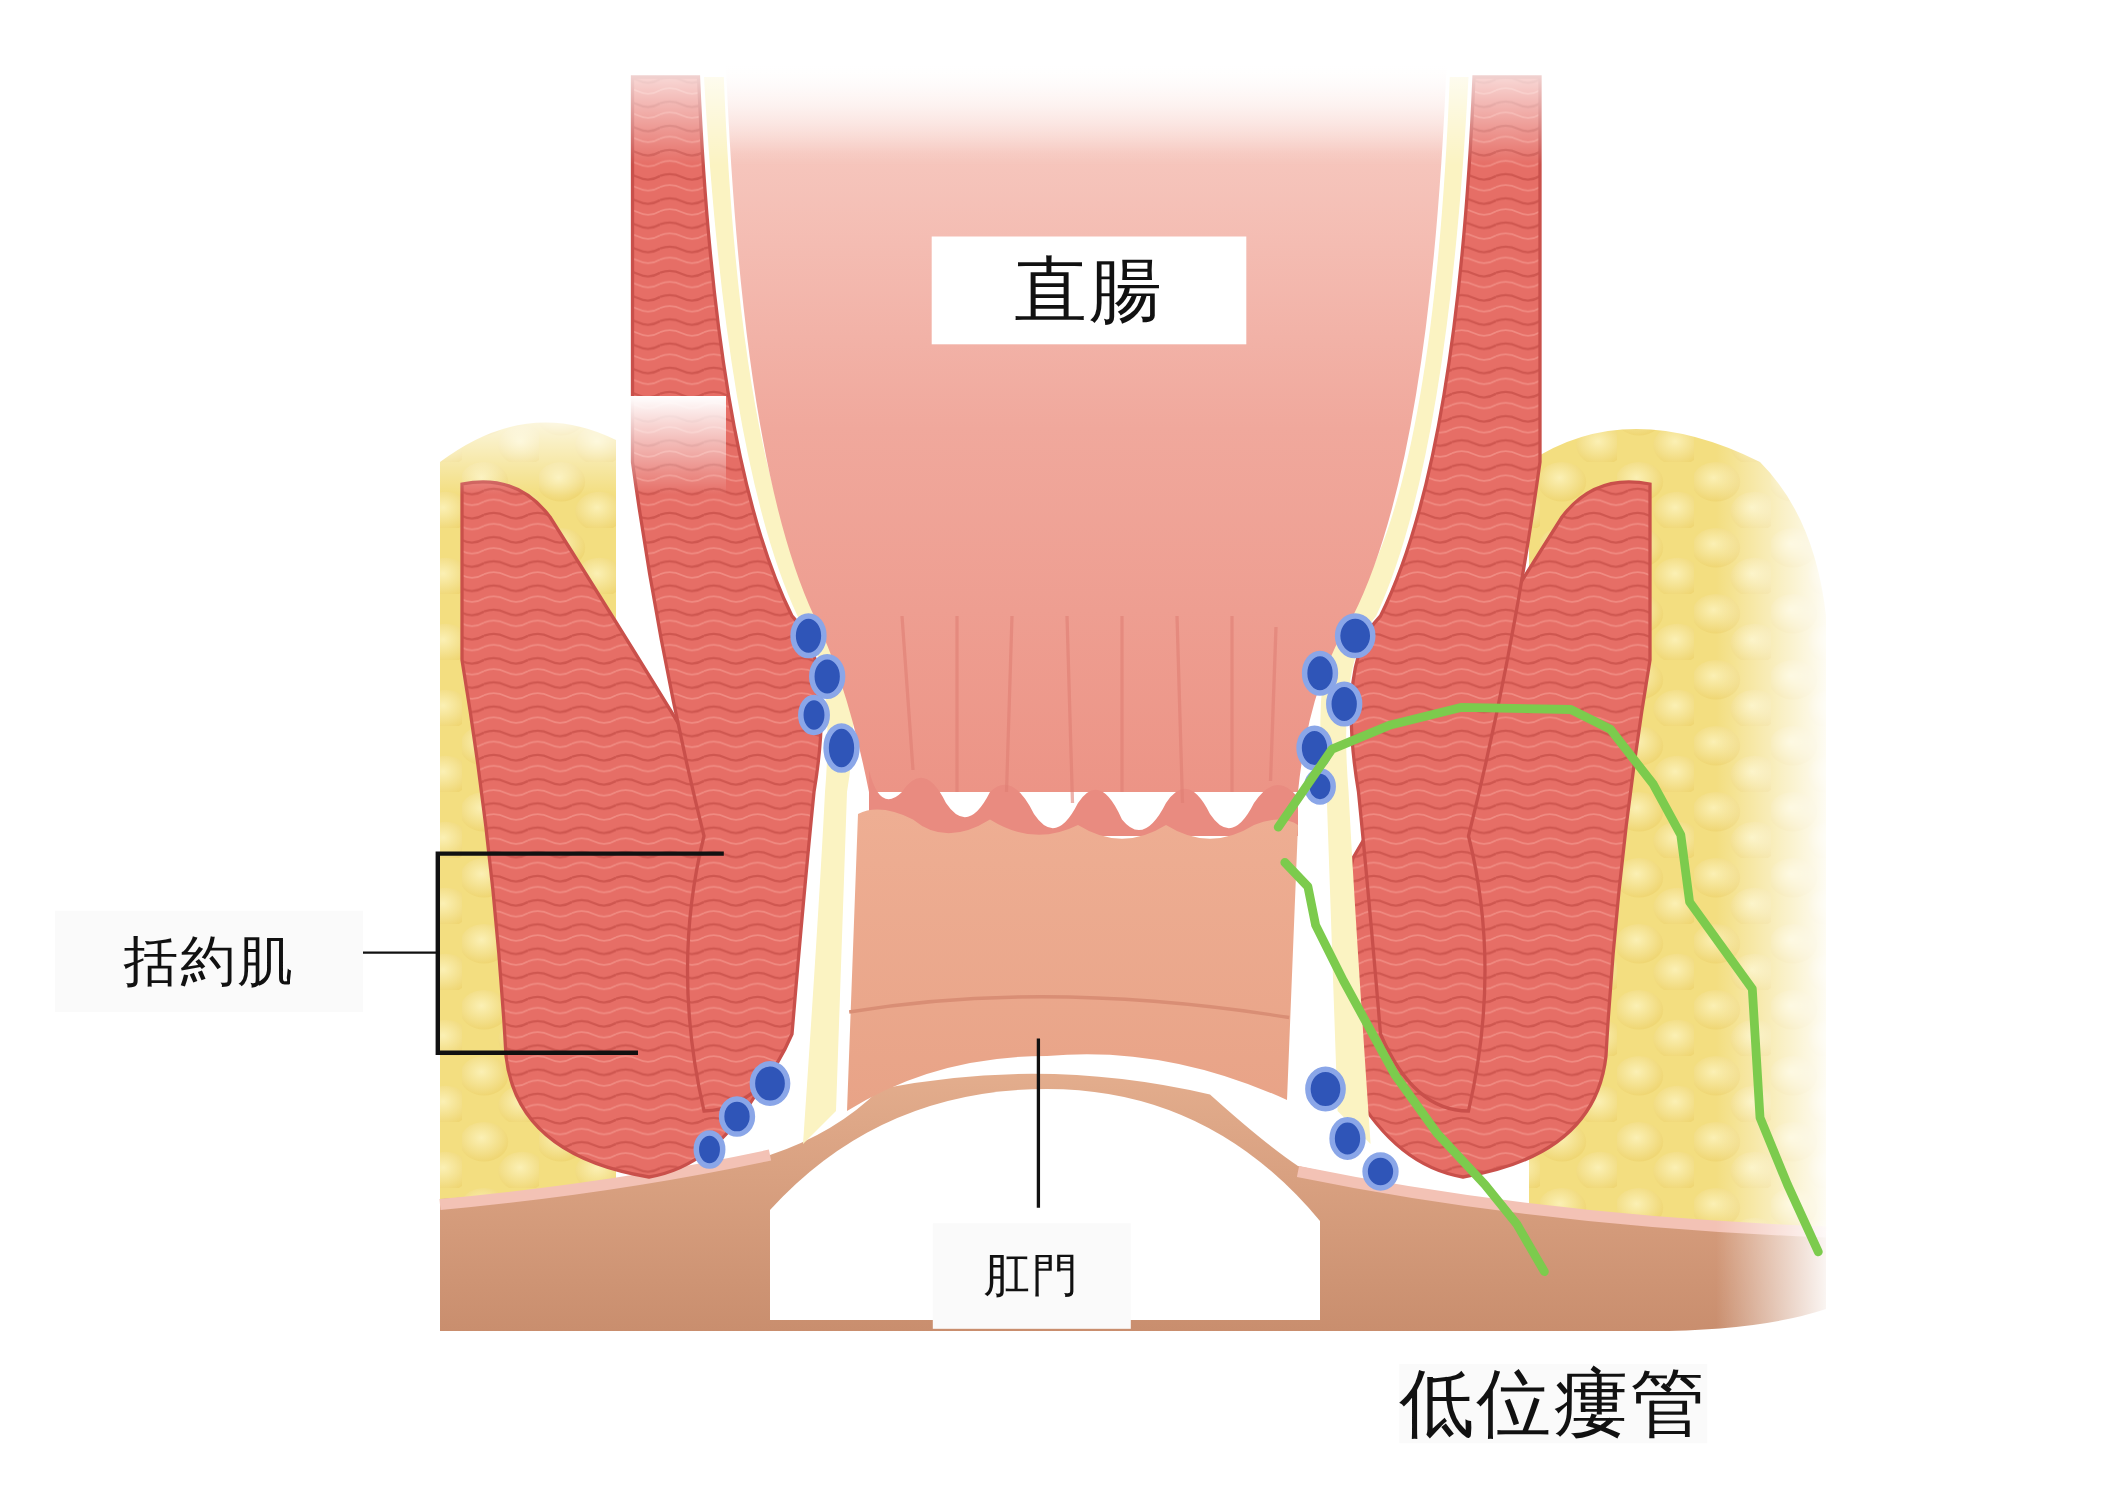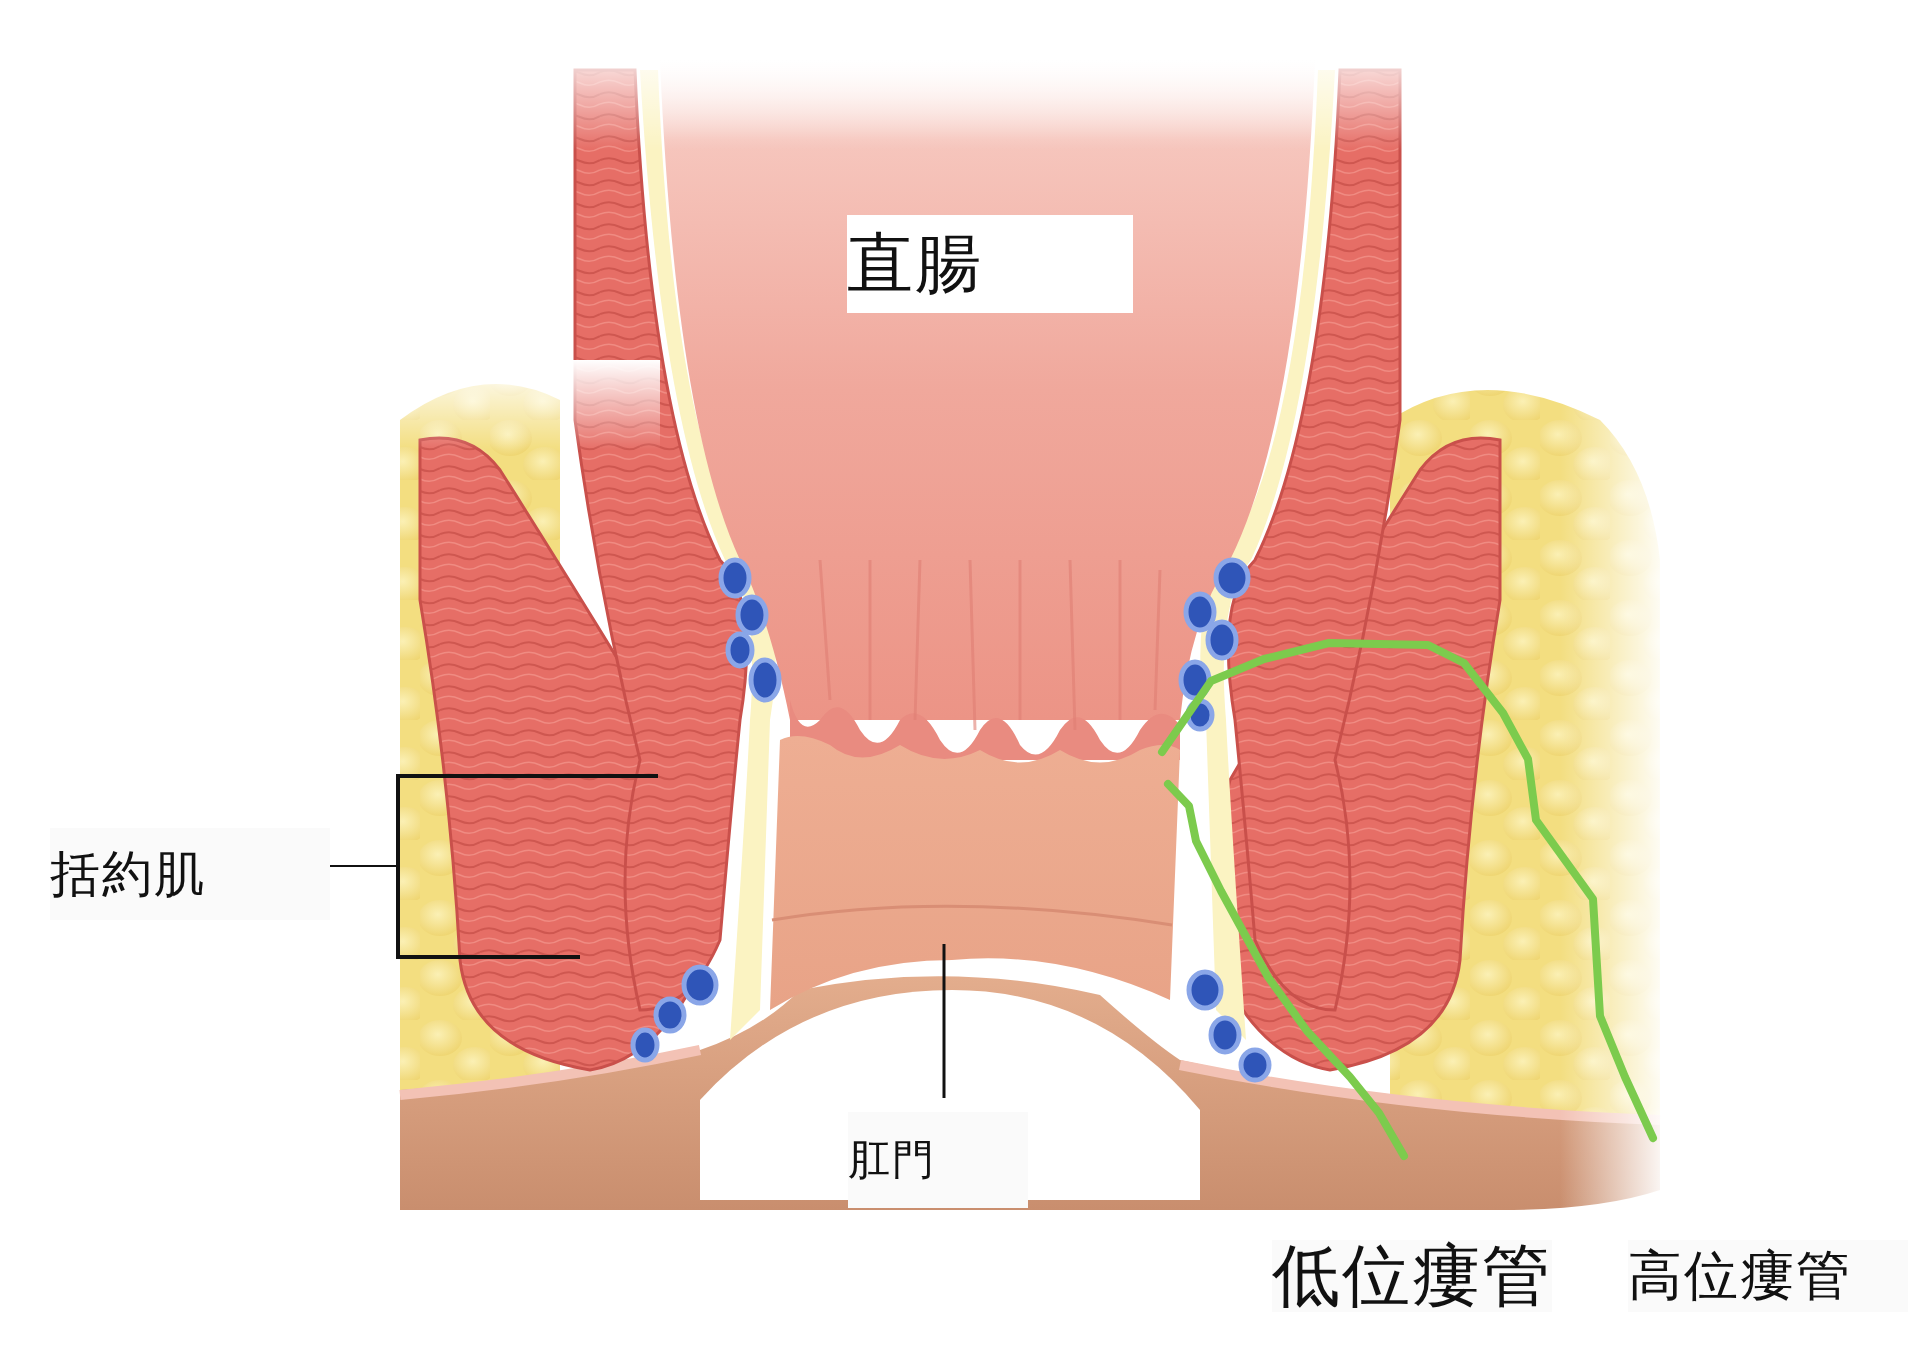--- a/index.html
+++ b/index.html
@@ -1,20 +1,20 @@
 <!DOCTYPE html>
 <html><head>
 <meta charset="utf-8">
 <style>
   html, body { margin: 0; padding: 0; background: #ffffff; }
   body { width: 1920px; height: 1354px; position: relative; overflow: hidden;
          font-family: "DejaVu Sans", "Liberation Sans", sans-serif; }
   #stage { position: absolute; left: 0; top: 0; width: 1920px; height: 1354px; }
   .label { position: absolute; background: #fafafa; color: #111; display: flex;
-           align-items: center; font-weight: 300; letter-spacing: 2px; }
+           align-items: center; justify-content: center; font-weight: 300; letter-spacing: 2px; }
   .label.rectum { background: #ffffff; }
 </style>
 </head>
 <body>
 
 <div id="stage">
   <svg width="1920" height="1354" viewBox="0 0 1920 1354">
     <defs>
       <linearGradient id="lumenGrad" x1="0" y1="0" x2="0" y2="1">
         <stop offset="0" stop-color="#ffffff"></stop>
@@ -128,16 +128,13 @@
   </div>
   <div class="label" style="left:50px; top:828px; width:280px; height:92px; font-size:50px;">
     <span>括約肌</span>
   </div>
   <div class="label" style="left:848px; top:1112px; width:180px; height:96px; font-size:42px;">
     <span>肛門</span>
   </div>
   <div class="label" style="left:1272px; top:1240px; width:280px; height:72px; font-size:68px;">
     <span>低位瘻管</span>
   </div>
-  <div class="label" style="left:1628px; top:1240px; width:280px; height:72px; font-size:54px;">
-    <span>高位瘻管</span>
-  </div>
 </div>
 
 </body></html>

